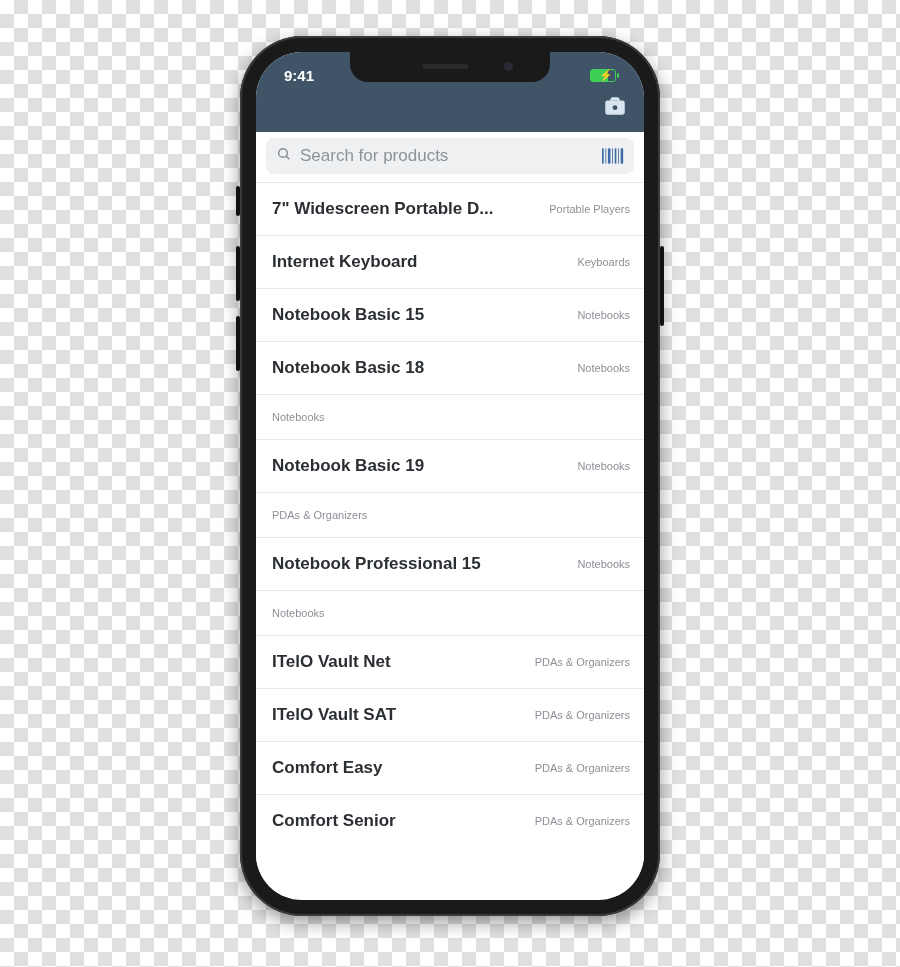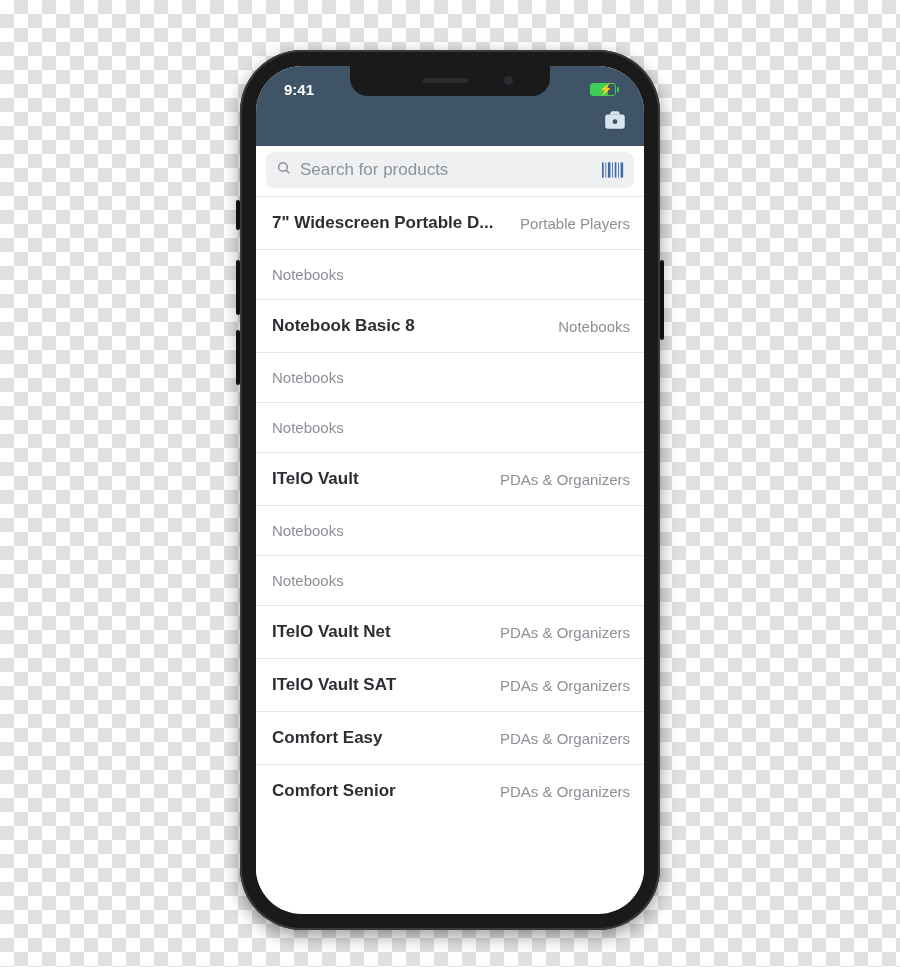--- a/index.html
+++ b/index.html
@@ -9,21 +9,21 @@
     font-family: -apple-system, "Helvetica Neue", Arial, sans-serif;
     background:
       repeating-conic-gradient(#e0e0e0 0% 25%, #ffffff 0% 50%) 0 0 / 28px 28px;
     position: relative;
   }
 
   
   .phone {
     position: absolute;
     left: 240px;
-    top: 50px;
+    top: 36px;
     width: 420px;
     height: 880px;
     border-radius: 62px;
     background: #1a1a1a;
     padding: 16px;
     box-shadow: 0 6px 18px rgba(0,0,0,.4), inset 0 0 0 2px #3a3a3a;
   }
   .phone::before, .phone::after {
     content: "";
     position: absolute;
@@ -165,21 +165,21 @@
     font-size:17px;
     font-weight:700;
     color:#2b2f33;
     white-space:nowrap;
     overflow:hidden;
     text-overflow:ellipsis;
     flex:1;
     min-width:0;
   }
   .product-cat {
-    font-size:15px;
+    font-size:11px;
     color:#8b9096;
     white-space:nowrap;
     flex-shrink:0;
     text-align:center;
   }
   .row.last-partial { padding-bottom: 6px; border-bottom:none; }
 </style>
 </head>
 <body>
 
@@ -236,37 +236,43 @@
           </span>
         </div>
       </div>
 
       <div class="list" id="product-list">
           <div class="row">
             <span class="product-name">7" Widescreen Portable D...</span>
             <span class="product-cat">Portable Players</span>
           </div>
           <div class="row">
-            <span class="product-cat">Notebooks</span>
-          </div>
-          <div class="row">
-            <span class="product-name">Notebook Basic 8</span>
-            <span class="product-cat">Notebooks</span>
-          </div>
-          <div class="row">
-            <span class="product-cat">Notebooks</span>
-          </div>
-          <div class="row">
-            <span class="product-cat">Notebooks</span>
-          </div>
-          <div class="row">
-            <span class="product-name">ITelO Vault</span>
-            <span class="product-cat">PDAs &amp; Organizers</span>
-          </div>
-          <div class="row">
+            <span class="product-name">Internet Keyboard</span>
+            <span class="product-cat">Keyboards</span>
+          </div>
+          <div class="row">
+            <span class="product-name">Notebook Basic 15</span>
+            <span class="product-cat">Notebooks</span>
+          </div>
+          <div class="row">
+            <span class="product-name">Notebook Basic 18</span>
+            <span class="product-cat">Notebooks</span>
+          </div>
+          <div class="row">
+            <span class="product-cat">Notebooks</span>
+          </div>
+          <div class="row">
+            <span class="product-name">Notebook Basic 19</span>
+            <span class="product-cat">Notebooks</span>
+          </div>
+          <div class="row">
+            <span class="product-cat">PDAs &amp; Organizers</span>
+          </div>
+          <div class="row">
+            <span class="product-name">Notebook Professional 15</span>
             <span class="product-cat">Notebooks</span>
           </div>
           <div class="row">
             <span class="product-cat">Notebooks</span>
           </div>
           <div class="row">
             <span class="product-name">ITelO Vault Net</span>
             <span class="product-cat">PDAs &amp; Organizers</span>
           </div>
           <div class="row">

